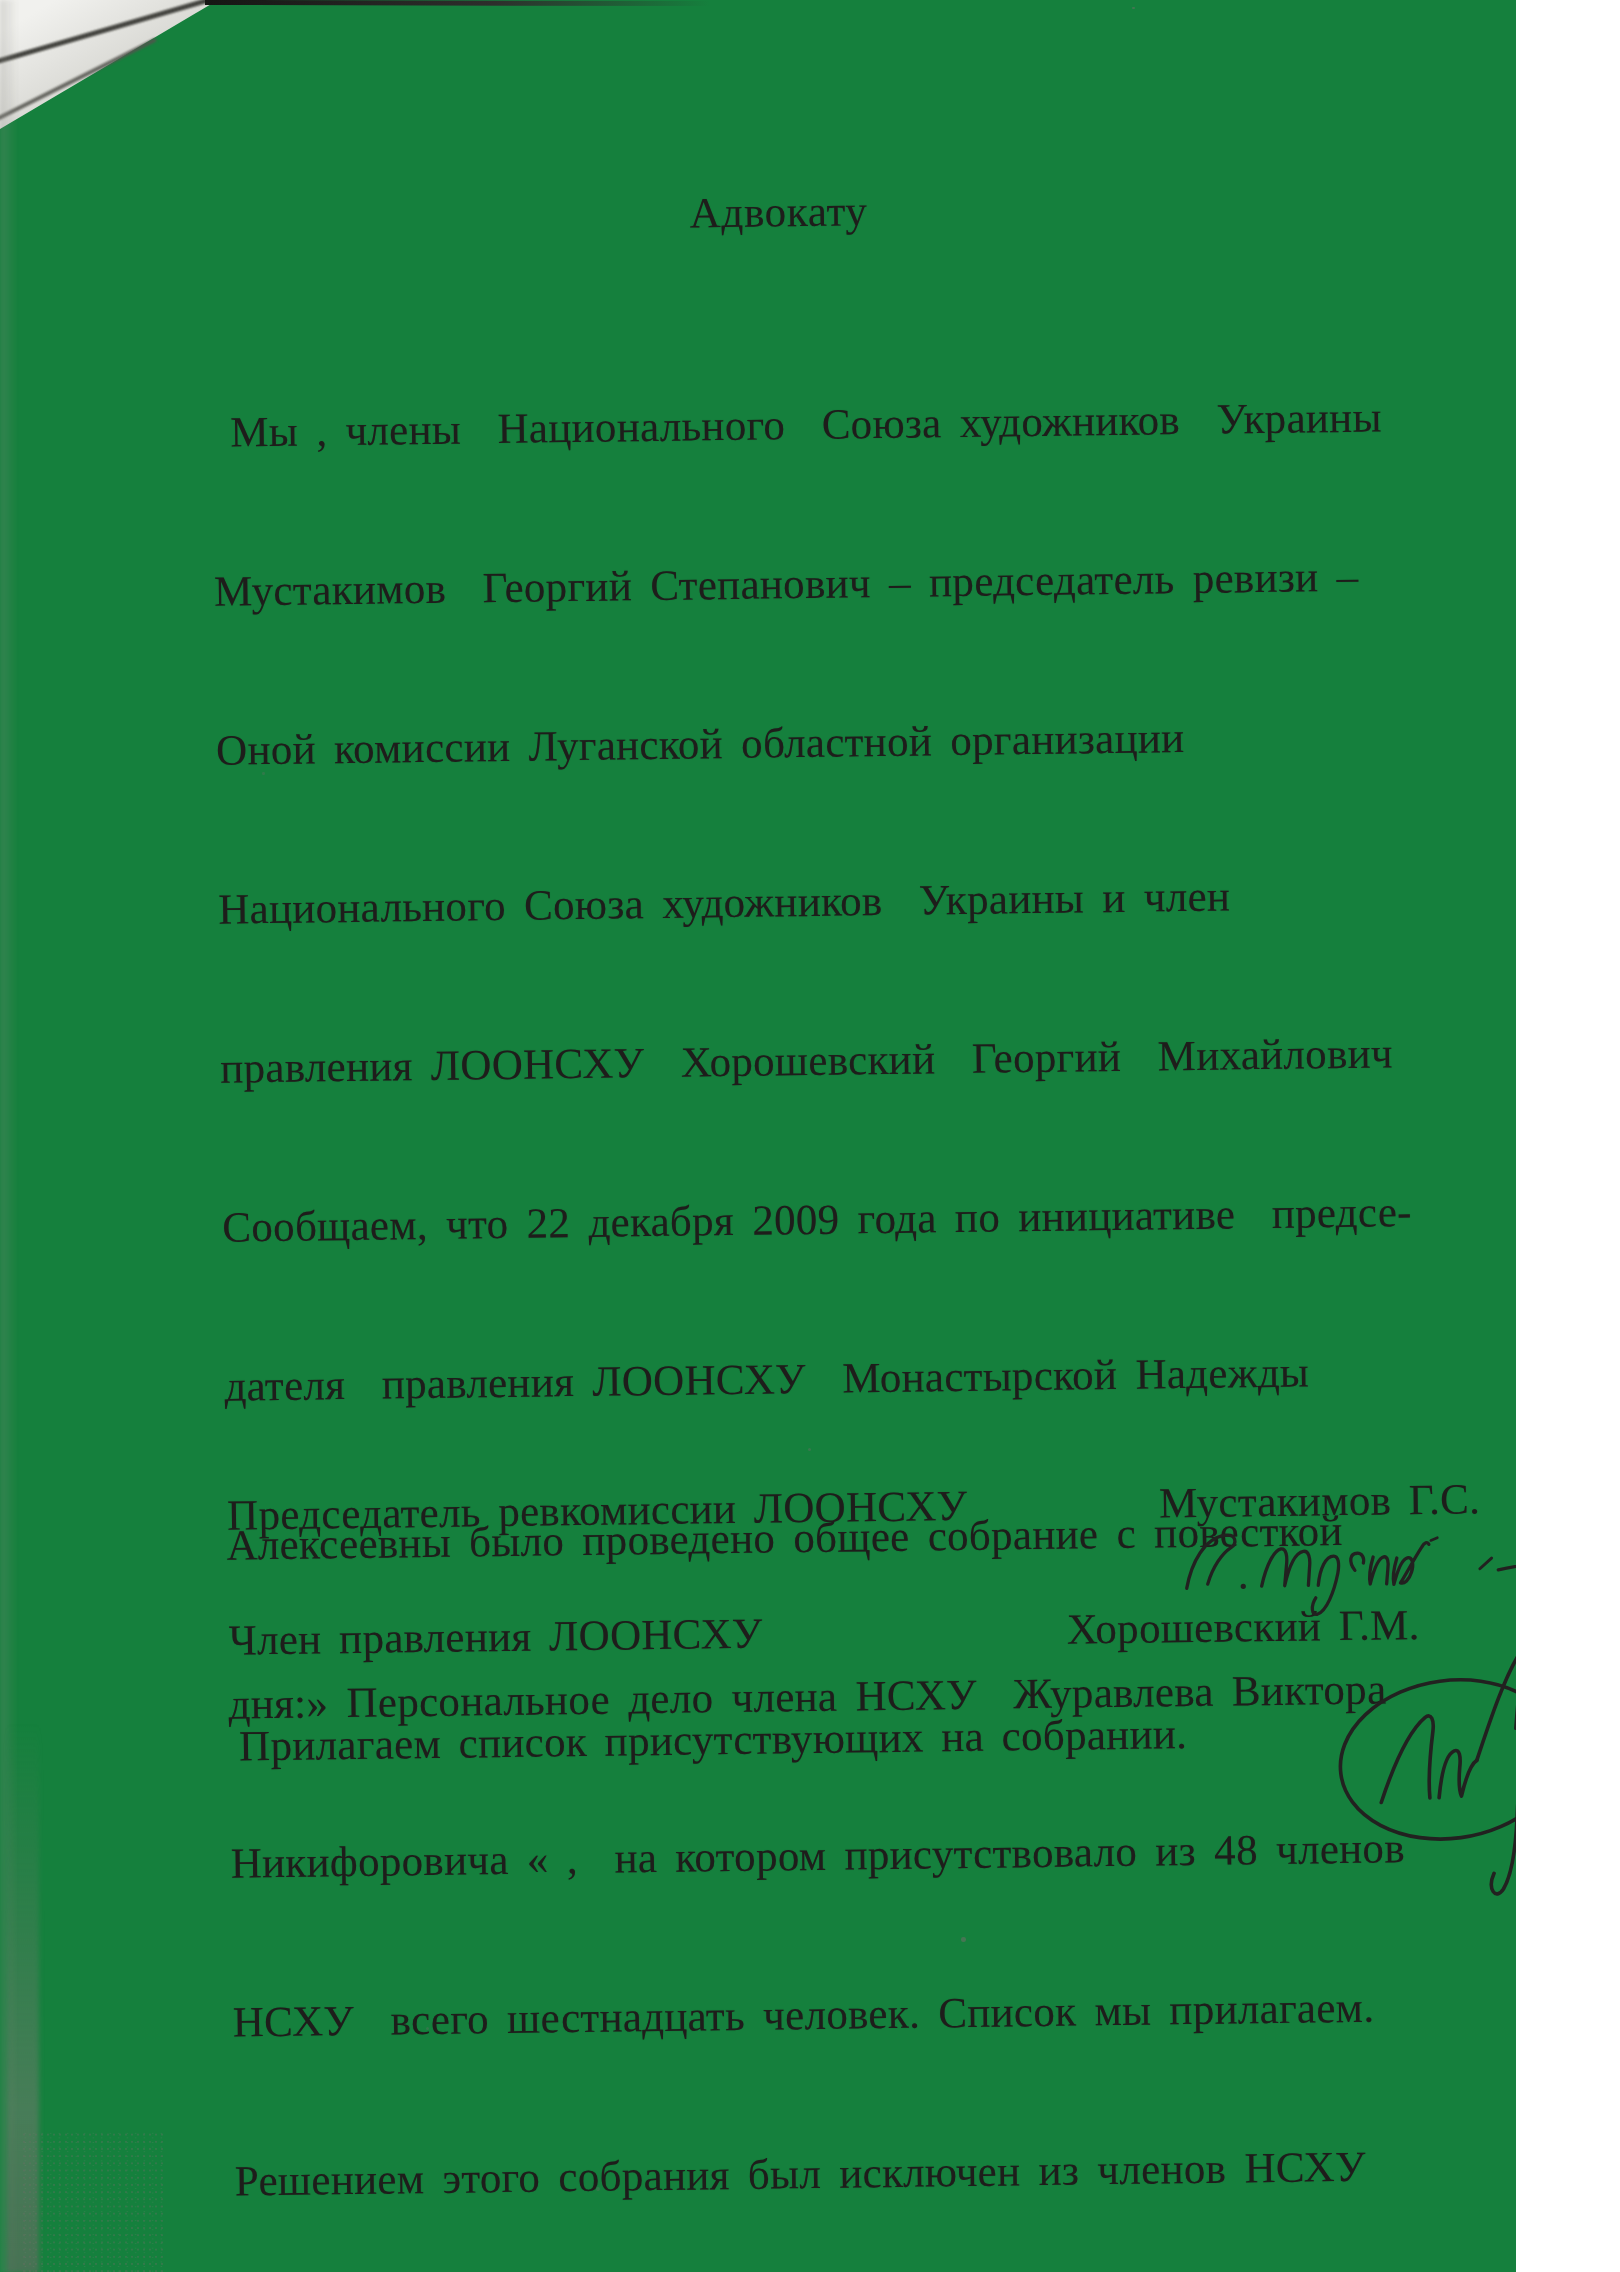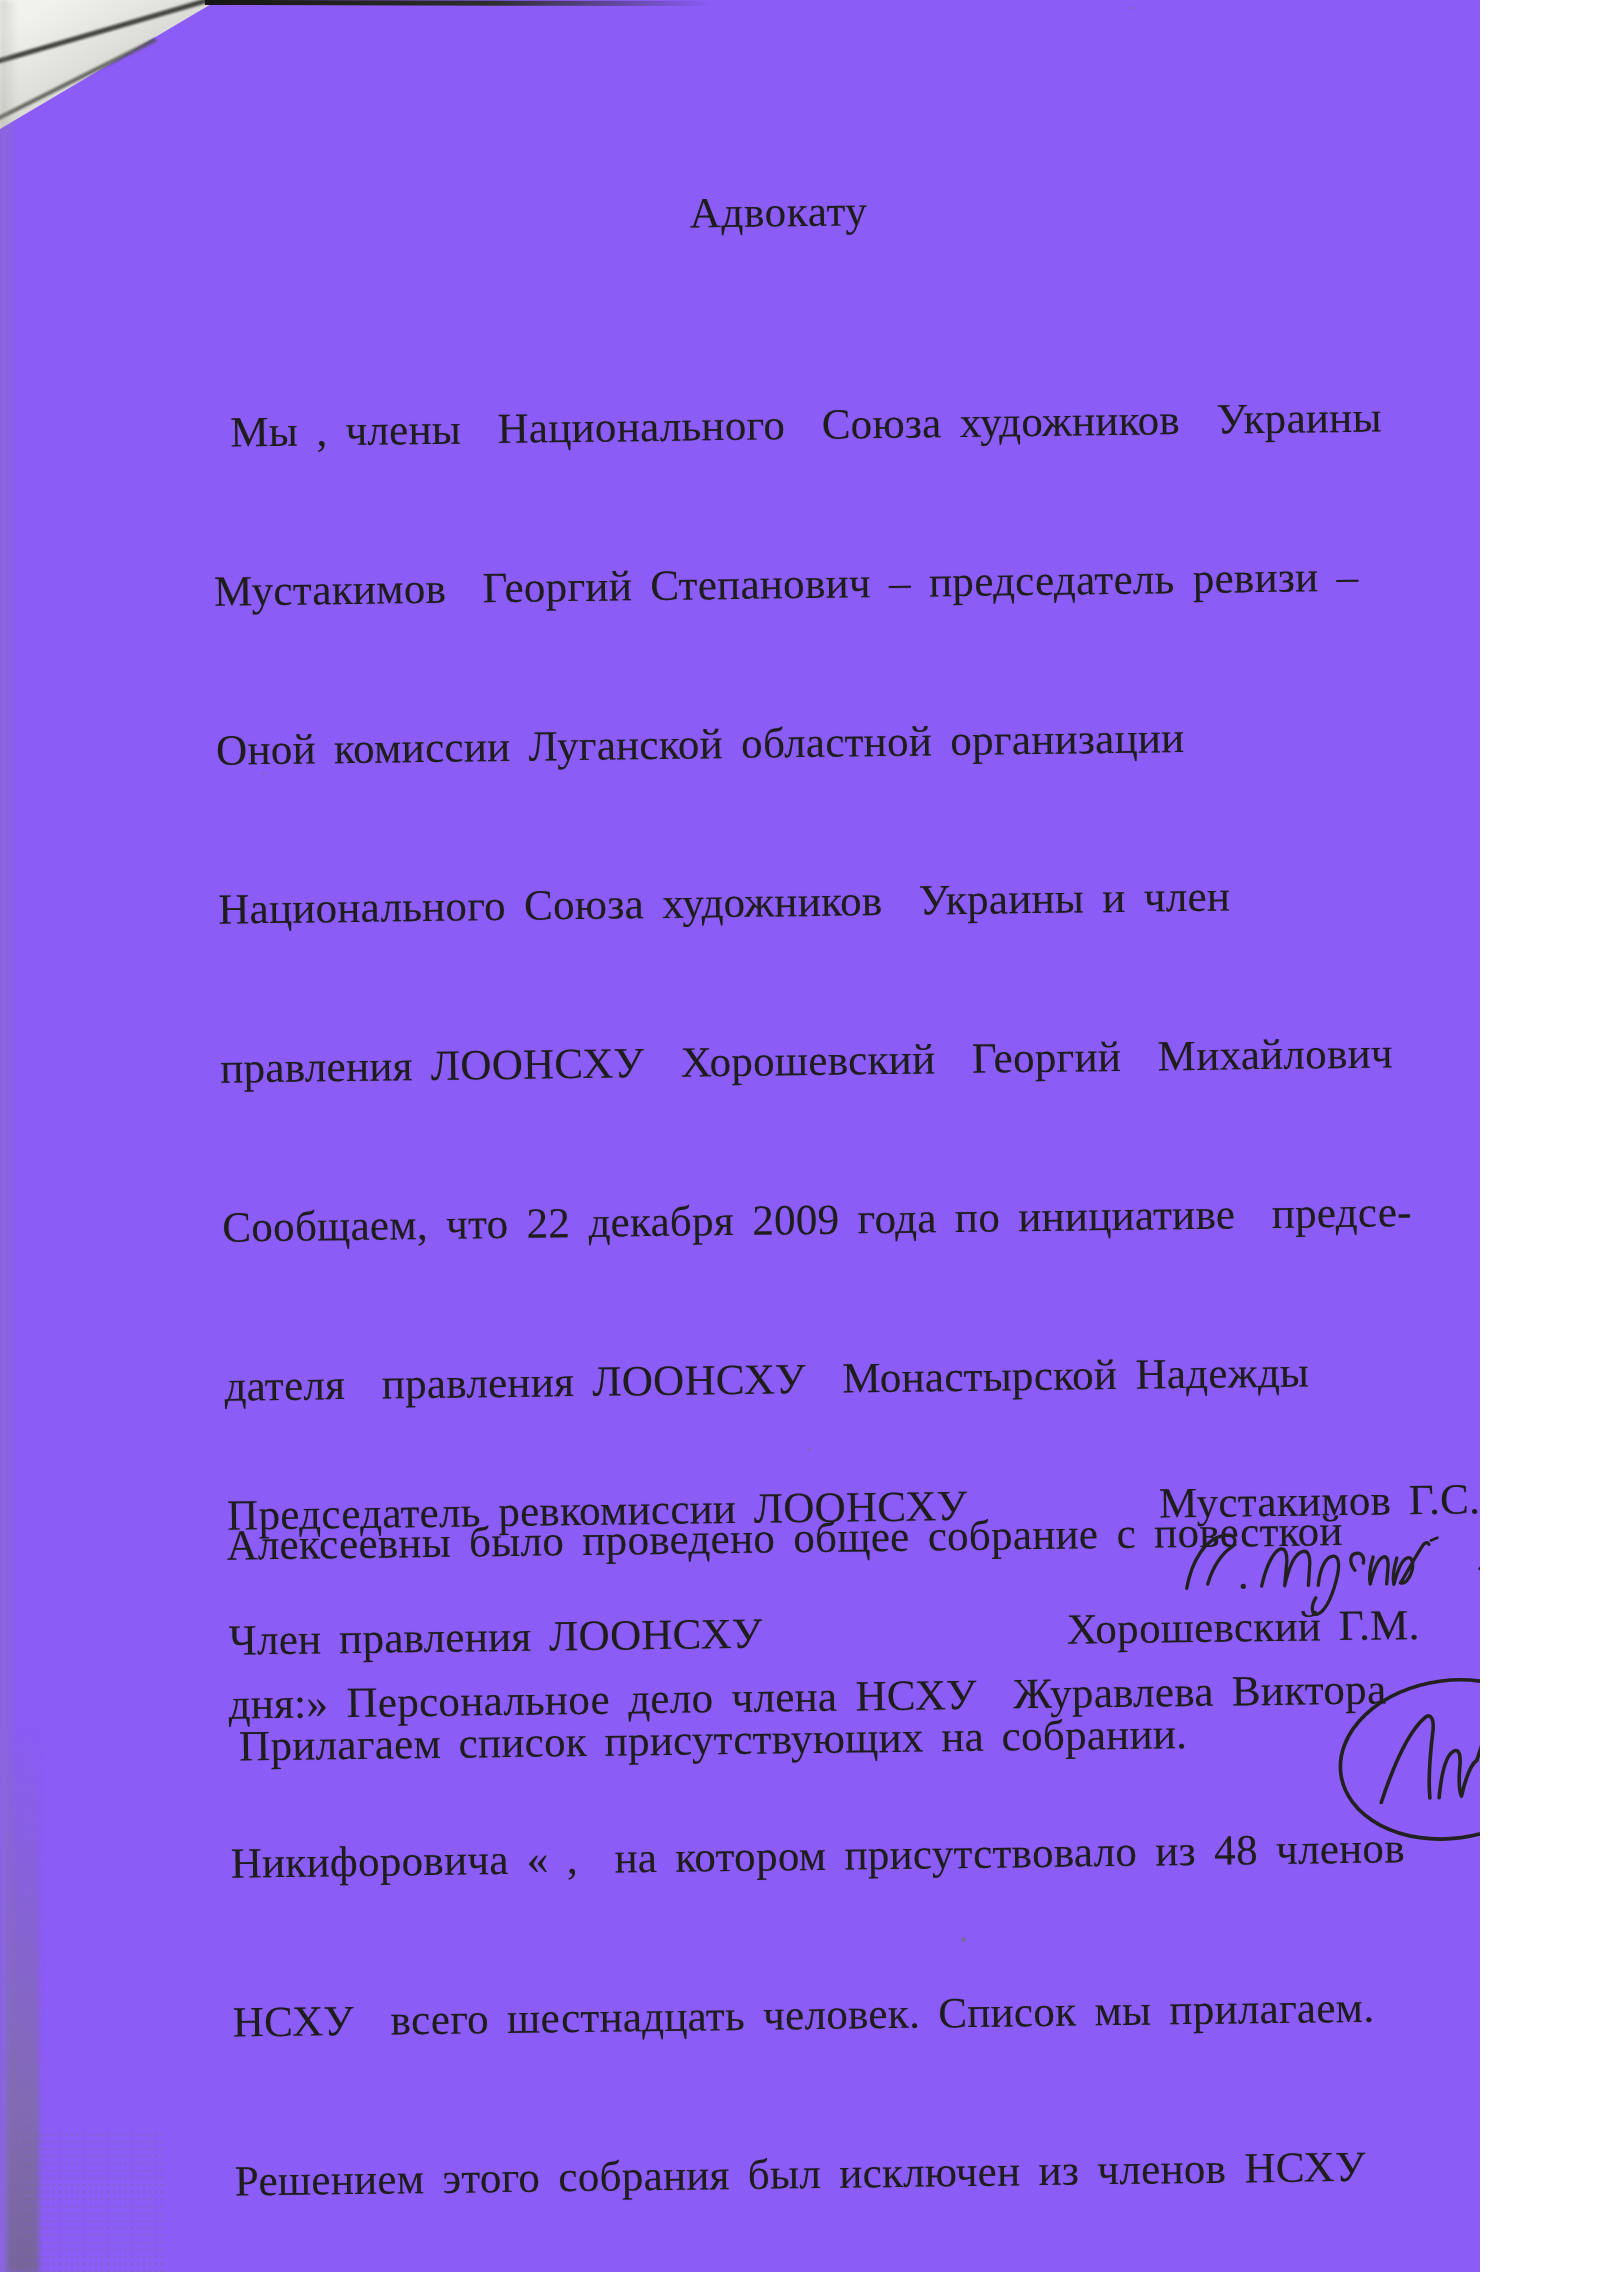--- a/index.html
+++ b/index.html
@@ -4,22 +4,23 @@
 <style>
   html, body { margin: 0; padding: 0; }
   body {
     width: 1620px; height: 2273px;
     background: #ffffff;
     font-family: "Liberation Serif", "DejaVu Serif", serif;
   }
   .page {
     position: relative;
     width: 1480px; height: 2273px;
-    background: #8b5cf6;
+    background: #15803d;
     overflow: hidden;
+    padding-left: 36px;
   }
   
   .fold-triangle {
     position: absolute; left: 0; top: 0; width: 224px; height: 135px;
     clip-path: polygon(0 0, 218px 0, 0 129px);
     background: linear-gradient(150deg, #f1f1ee 12%, #d7d7d2 55%, #90908a 92%);
     filter: blur(0.7px);
   }
   .crease { position: absolute; transform-origin: left center; border-radius: 2px; }
   .crease-a {

